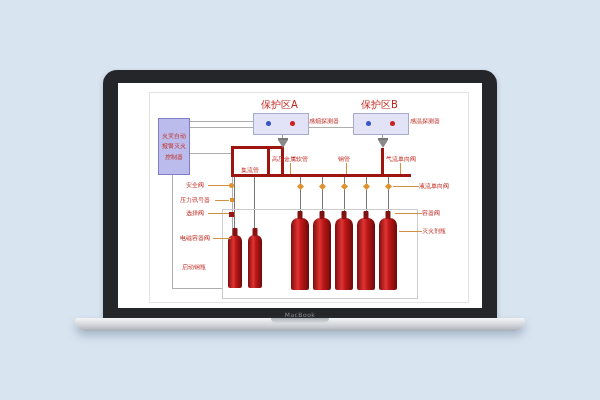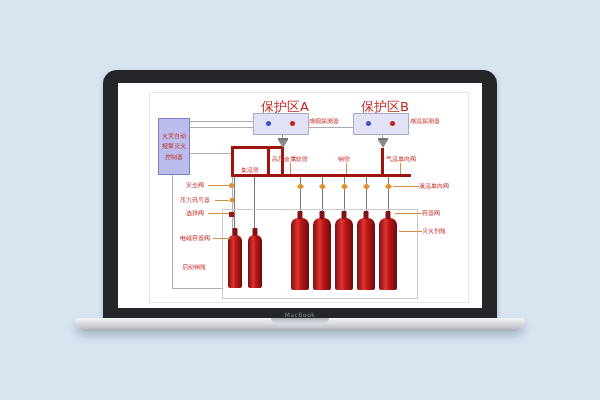--- a/index.html
+++ b/index.html
@@ -31,21 +31,21 @@
     box-shadow:0 5px 9px rgba(80,100,130,.35);
   }
   .base-notch{
     position:absolute;left:50%;top:0;transform:translateX(-50%);
     width:58px;height:5px;background:linear-gradient(#b0b5bb,#d6dadf);
     border-radius:0 0 7px 7px;
   }
   
   .frame{position:absolute;left:31px;top:9px;width:318px;height:209px;border:1px solid #e3e3e3;}
   .lbl{position:absolute;font-size:6px;line-height:1;color:#c0271d;white-space:nowrap;z-index:6;}
-  .ztitle{position:absolute;font-size:13px;line-height:1;color:#c0271d;white-space:nowrap;z-index:6;}
+  .ztitle{position:absolute;font-size:10px;line-height:1;color:#c0271d;white-space:nowrap;z-index:6;}
   .wire{position:absolute;background:#adadad;z-index:1;}
   .pipe{position:absolute;background:#9e1510;z-index:2;}
   .ldr{position:absolute;background:#d29042;height:1px;z-index:5;}
   .ldrv{position:absolute;background:#d29042;width:1px;z-index:5;}
   .ctrl{
     position:absolute;left:40px;top:35px;width:30px;height:55px;
     background:#bcbcec;border:1px solid #7d7dc8;z-index:3;
     display:flex;flex-direction:column;justify-content:center;align-items:center;
   }
   .ctrl span{font-size:6px;line-height:1.7;color:#c0271d;white-space:nowrap;}

